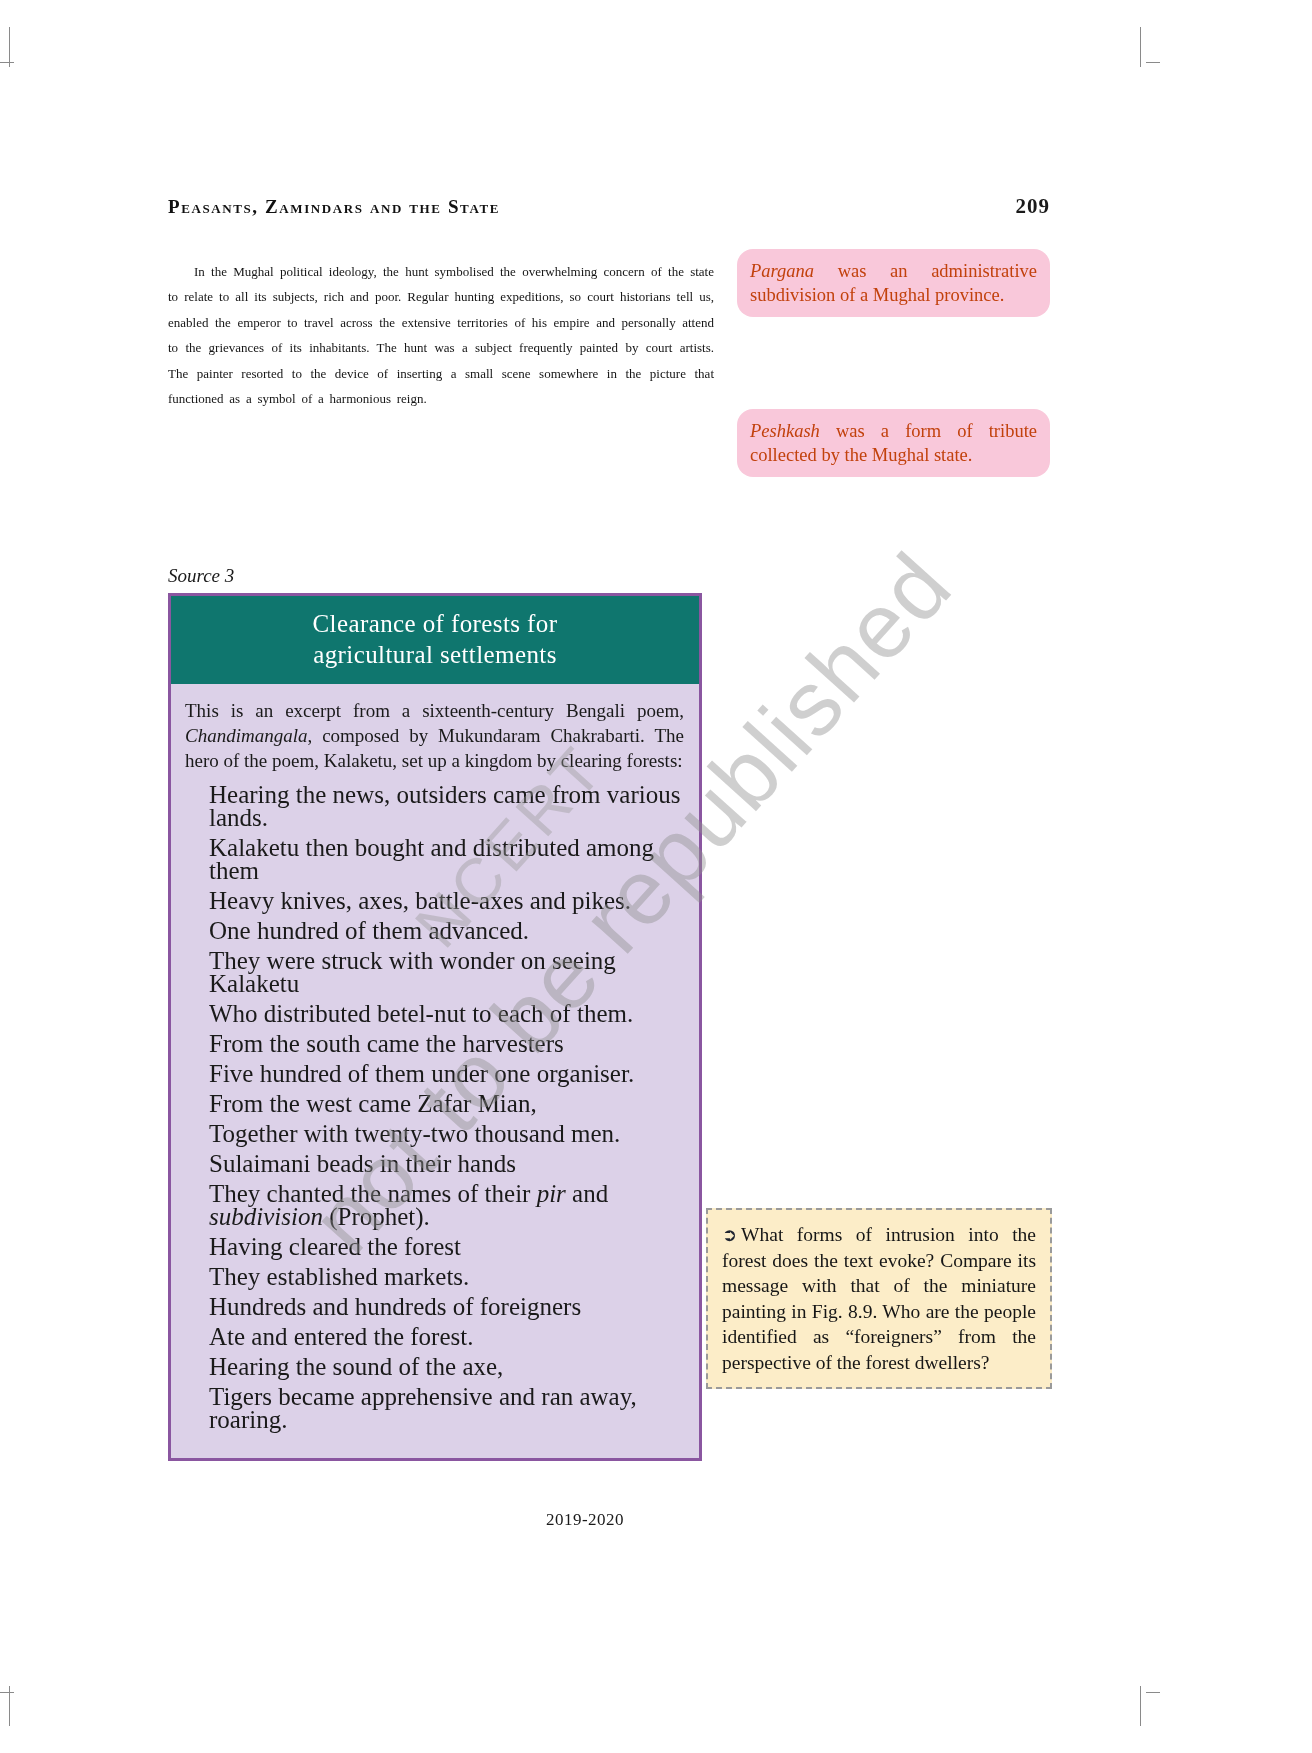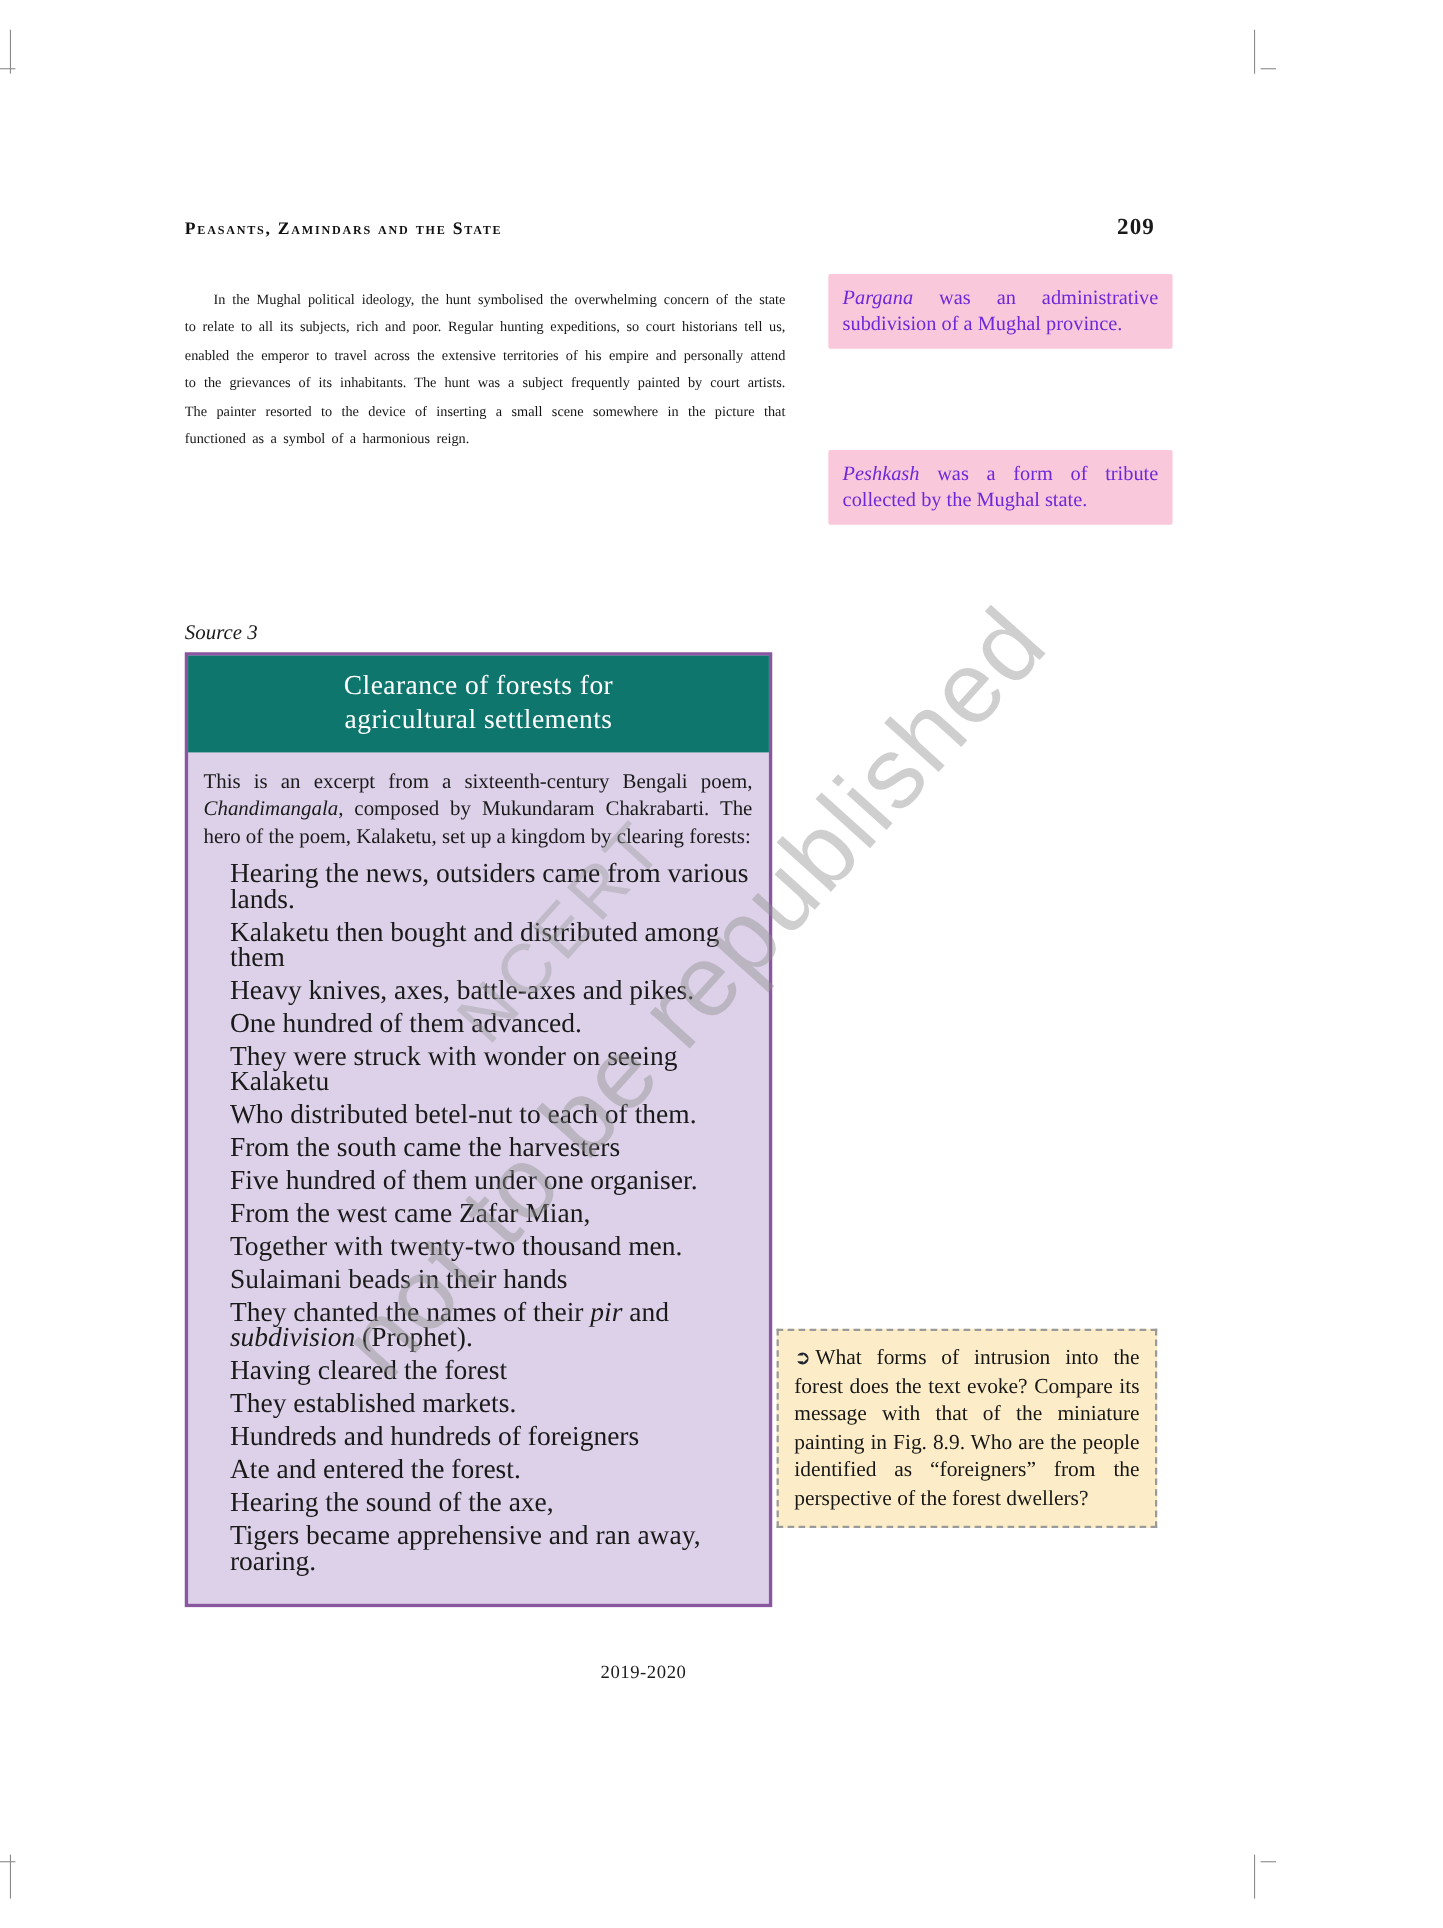--- a/index.html
+++ b/index.html
@@ -17,35 +17,35 @@
   .tl-h { left:0;      top:62px;   width:14px; height:1px; }
   .tr-h { left:1146px; top:62px;   width:14px; height:1px; }
   .bl-h { left:0;      top:1692px; width:14px; height:1px; }
   .br-h { left:1146px; top:1692px; width:14px; height:1px; }
 
   .running-head-row {
     position:absolute; left:168px; top:194px; width:882px;
     display:flex; justify-content:space-between; align-items:baseline;
   }
   .running-head {
-    font-variant:small-caps; font-weight:600; font-size:16px;
+    font-variant:small-caps; font-weight:600; font-size:19px;
     letter-spacing:1.6px; color:#111;
   }
   .page-number { font-weight:600; font-size:21px; letter-spacing:1px;margin-left:20px; }
 
   .lead-paragraph {
     position:absolute; left:168px; top:246px; width:546px;
     font-size:13px; line-height:25.4px; text-align:justify;
     text-indent:26px; word-spacing:2.5px; color:#151515;
   }
 
   .margin-note {
-    position:absolute; left:753px; width:313px; box-sizing:border-box;
-    background:#f9c8da; border-radius:2px; padding:10px 13px;
-    font-size:18.5px; line-height:24px; color:#6d28d9; text-align:justify;
+    position:absolute; left:737px; width:313px; box-sizing:border-box;
+    background:#f9c8da; border-radius:16px; padding:10px 13px;
+    font-size:18.5px; line-height:24px; color:#c2410c; text-align:justify;
   }
   .note-1 { top:249px; }
   .note-2 { top:409px; }
   .margin-note i { font-style:italic; }
 
   .source-label {
     position:absolute; left:168px; top:565px;
     font-style:italic; font-size:19px;
   }
 

